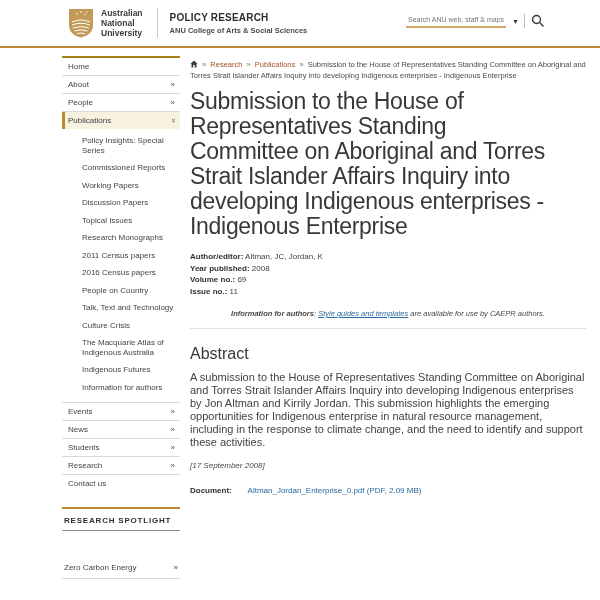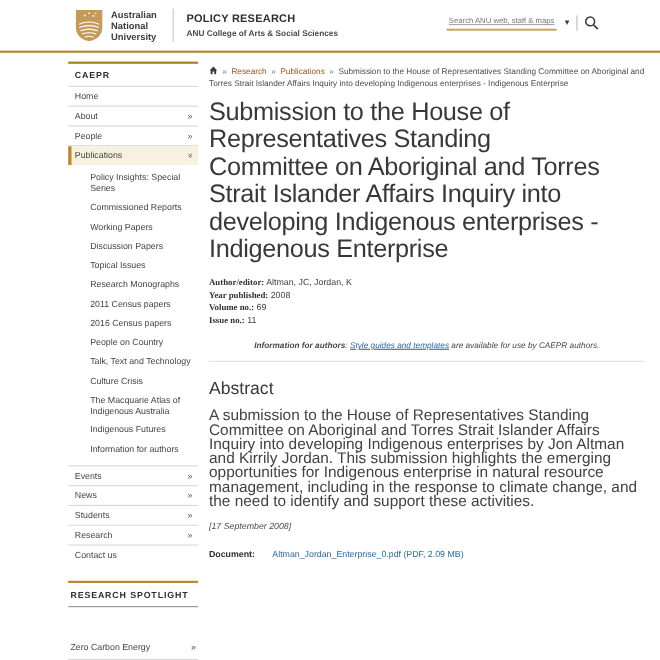--- a/index.html
+++ b/index.html
@@ -45,26 +45,26 @@
   .side-link:last-child { border-bottom:none; }
 
   
   .breadcrumb { font-size:7.5px; color:#4c4c4c; line-height:11px; margin-top:3px; }
   .breadcrumb a { color:#a5521e; text-decoration:none; cursor:pointer; }
   .crumb-sep { color:#777; margin:0 2px; }
   .home-icon { display:inline-block; vertical-align:-1px; }
   h1.page-title { font-size:23px; line-height:25px; font-weight:400; color:#383838;
     letter-spacing:-.3px; max-width:368px; margin:8px 0 12px 0; }
   .meta { font-size:8px; line-height:11.5px; color:#404040; }
-  .meta b { color:#333;font-family:Liberation Serif, serif; }
+  .meta b { color:#333; }
   .info-line { font-size:7.5px; font-style:italic; color:#474747; margin-top:12px;
     padding-bottom:10px; border-bottom:1px solid #e2e2e2; width:100%;text-align:center; }
   .info-line a { color:#2a6aa0; cursor:pointer; }
   h2.abstract-h { font-size:16px; font-weight:400; color:#383838; margin:16px 0 8px 0; }
-  .abstract-text { font-size:14px; line-height:13px; color:#424242; max-width:400px; }
+  .abstract-text { font-size:11px; line-height:13px; color:#424242; max-width:400px; }
   .date-note { font-size:8px; font-style:italic; color:#4c4c4c; margin-top:12px; }
   .doc-row { font-size:8px; margin-top:16px; }
   .doc-row b { color:#2e2e2e; margin-right:14px; }
   .doc-row a { color:#2a6aa0; text-decoration:none; cursor:pointer; }
 </style>
 </head>
 <body>
 
 <div class="header">
   <div class="logo-block">
@@ -100,21 +100,20 @@
       <line x1="8.6" y1="8.6" x2="12.5" y2="12.5" stroke="#3a3a3a" stroke-width="1.4"></line>
     </svg>
   </div>
 </div>
 <div class="gold-rule"></div>
 
 <div class="content">
 
   <div class="sidebar">
     <div class="nav-box">
-      <div class="nav-title">CAEPR</div>
 
       <div class="nav-item">
         <span>Home</span>
       </div>
       <div class="nav-item">
         <span>About</span>
         <span class="chev">»</span>
       </div>
       <div class="nav-item">
         <span>People</span>

